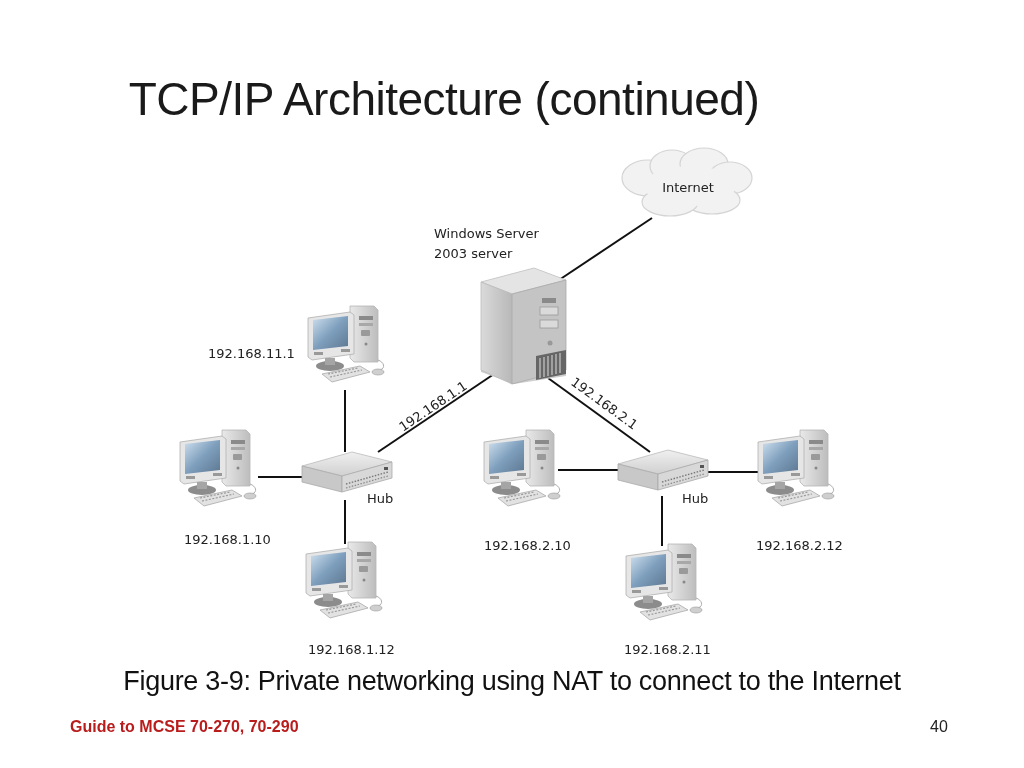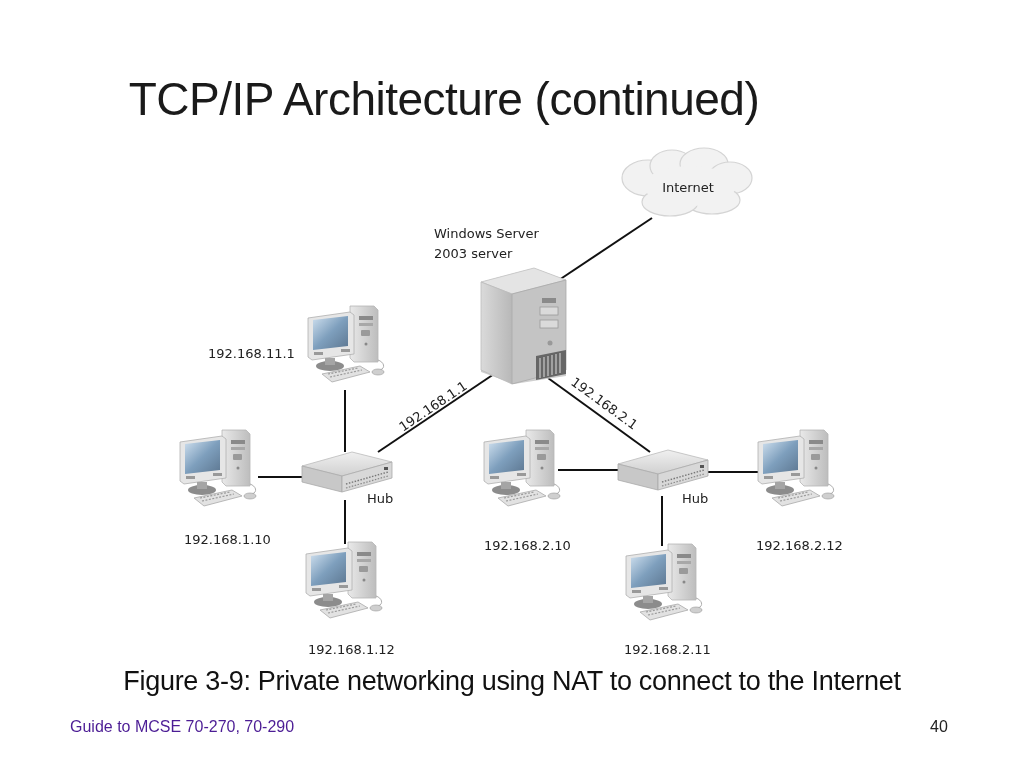--- a/index.html
+++ b/index.html
@@ -1,19 +1,19 @@
 <!DOCTYPE html>
 <html><head>
 <meta charset="utf-8">
 <style>
   html, body { margin:0; padding:0; background:#ffffff; }
   body { width:1024px; height:768px; position:relative; overflow:hidden; font-family:"Liberation Sans", sans-serif; }
   .slide-title { position:absolute; left:0; top:72px; width:888px; text-align:center; font-size:46px; color:#1a1a1a; font-family:"Liberation Sans", sans-serif; letter-spacing:-0.5px; }
   .caption { position:absolute; left:0; top:666px; width:1024px; text-align:center; font-size:27px; color:#111; font-family:"Liberation Sans", sans-serif; letter-spacing:-0.3px; }
-  .footer-left { position:absolute; left:70px; top:718px; font-size:16px; color:#4c1d95; }
+  .footer-left { position:absolute; left:70px; top:718px; font-size:16px; color:#b91c1c;font-weight:bold; }
   .footer-right { position:absolute; left:930px; top:718px; font-size:16px; color:#222; }
   svg.diagram { position:absolute; left:0; top:0; width:1024px; height:768px; }
   .lbl { font-family:"DejaVu Sans", sans-serif; font-size:13px; fill:#222; }
 </style>
 </head>
 <body>
 
 <div class="slide-title">TCP/IP Architecture (continued)</div>
 
 <svg class="diagram" viewBox="0 0 1024 768" xmlns="http://www.w3.org/2000/svg">

